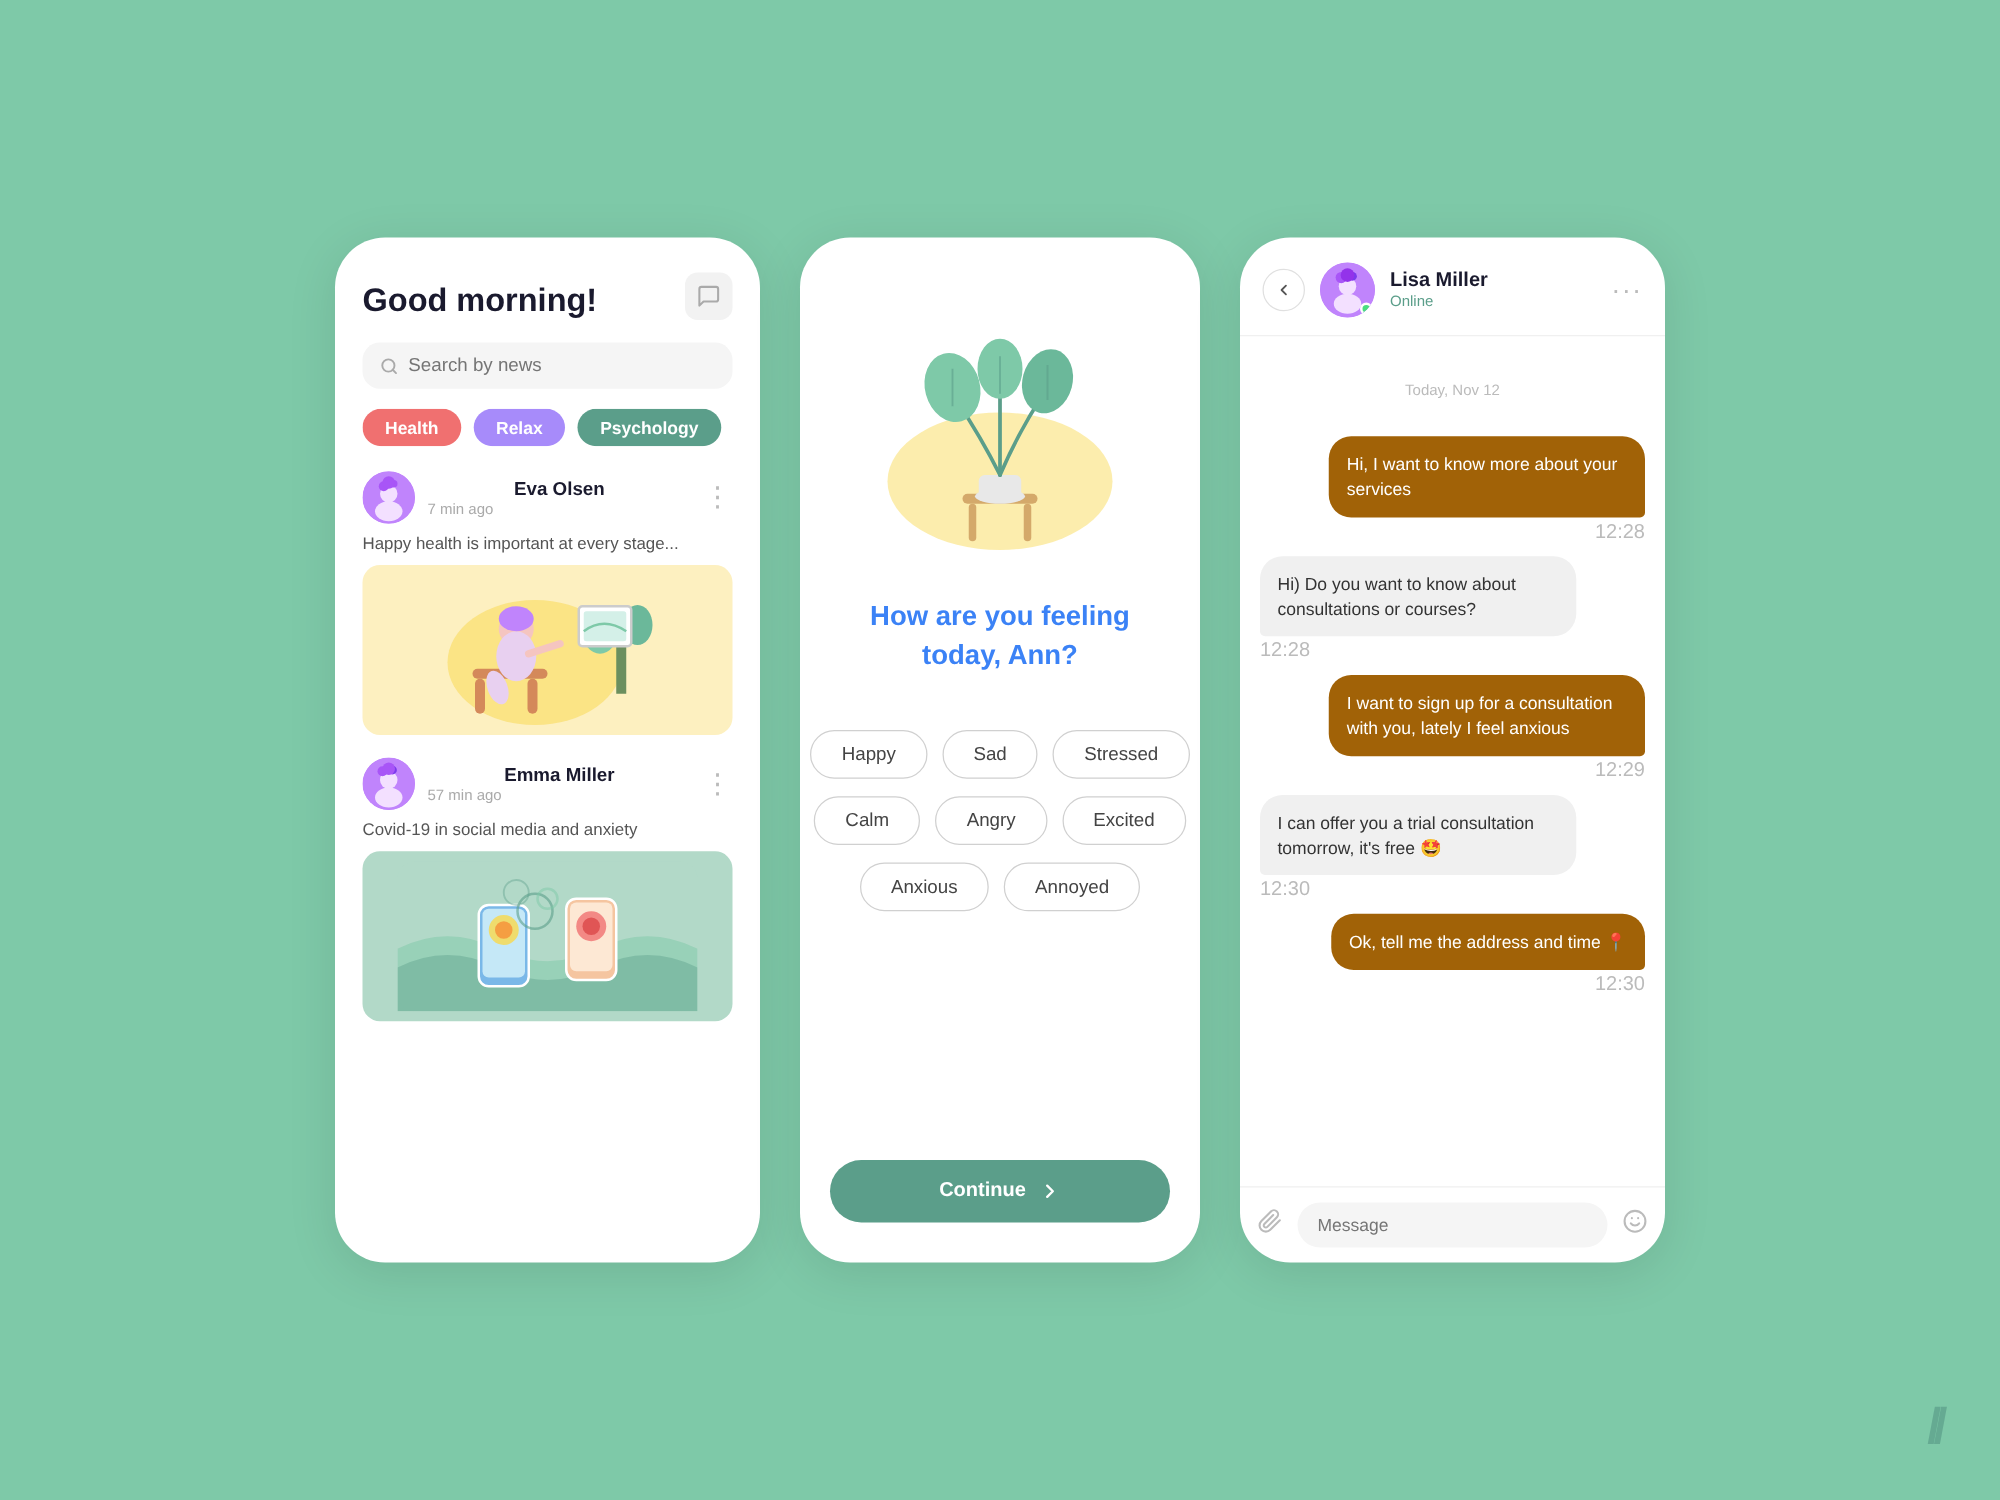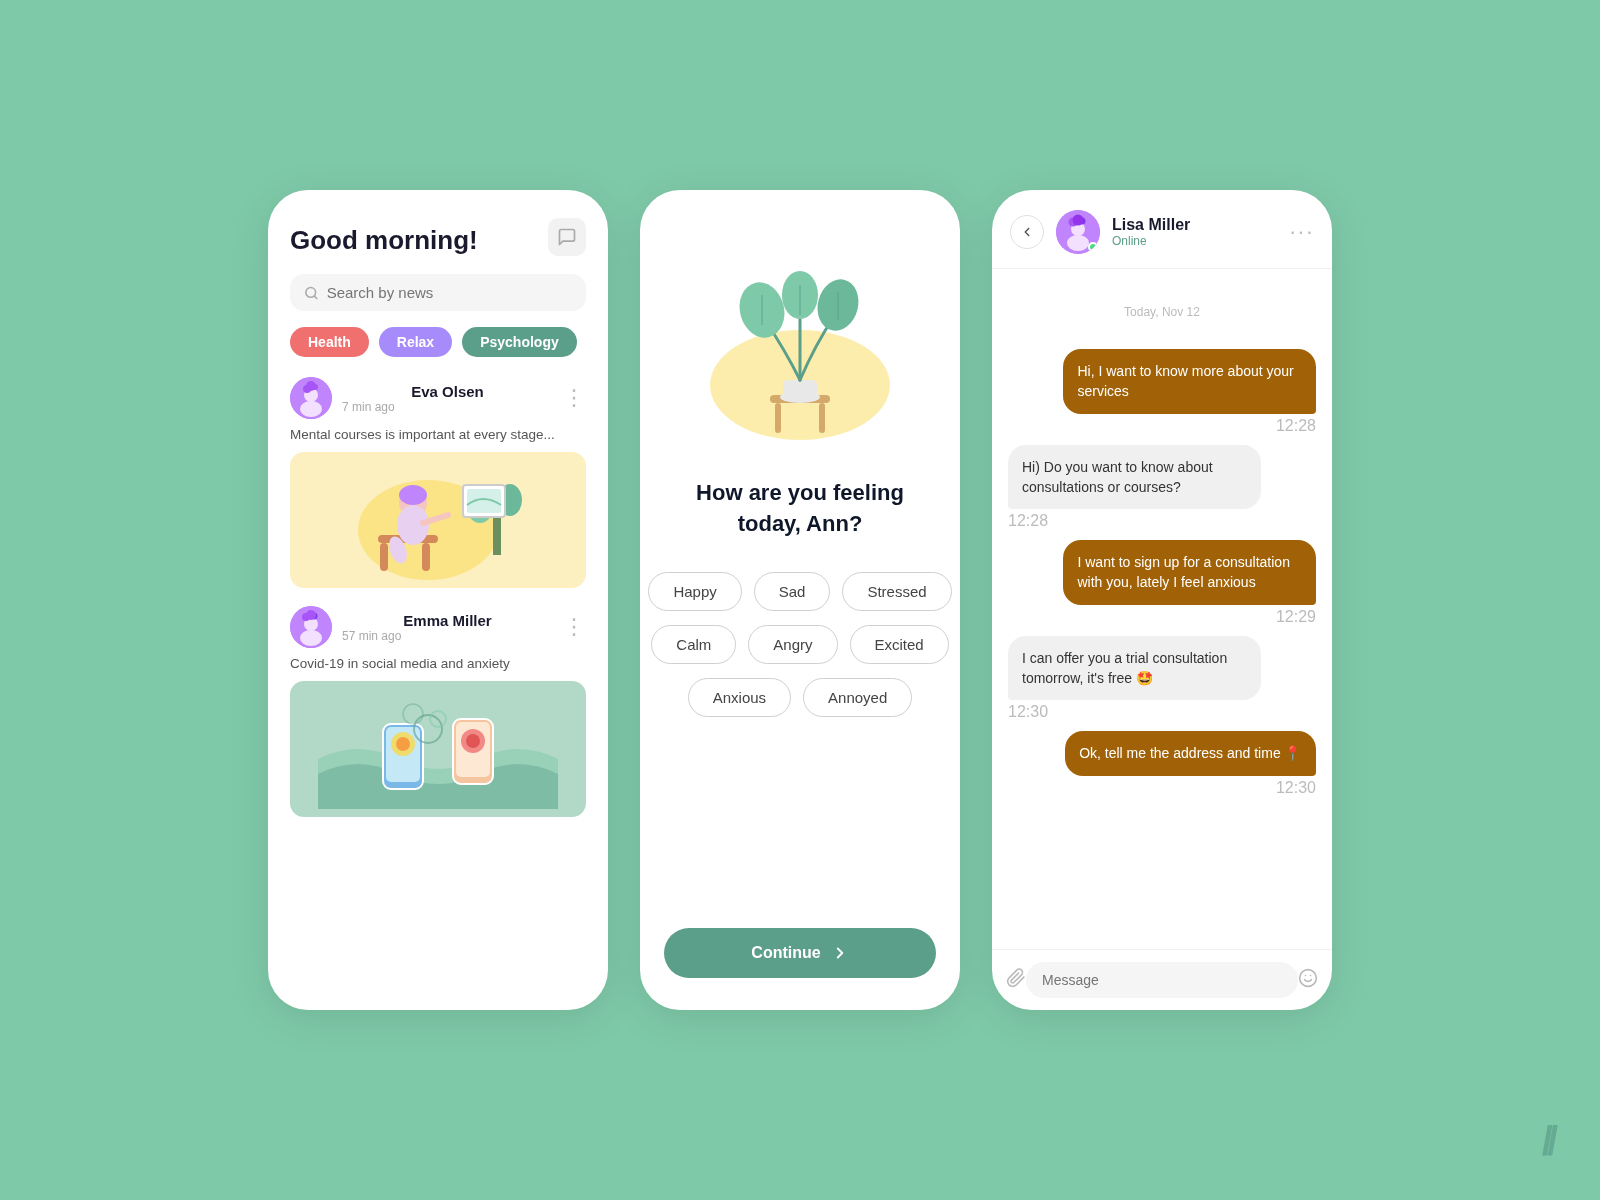--- a/index.html
+++ b/index.html
@@ -139,22 +139,22 @@
     .mood-illustration {
       width: 220px;
       height: 220px;
       position: relative;
       margin-bottom: 28px;
     }
     .mood-question {
       font-size: 22px;
       font-weight: 700;
       text-align: center;
-      color: #0f172a;
-      margin-bottom: 32px;
+      color: #3b82f6;
+      margin-bottom: 44px;
       line-height: 1.4;
     }
     .mood-chips {
       display: flex;
       flex-direction: column;
       gap: 14px;
       width: 100%;
       margin-bottom: 32px;
     }
     .mood-row {
@@ -279,21 +279,21 @@
     .msg-time {
       font-size: 16px;
       color: #bbb;
       margin-top: 3px;
     }
 
     .chat-input-row {
       display: flex;
       align-items: center;
       padding: 12px 14px;
-      gap: 0;
+      gap: 12px;
       border-top: 1px solid #f0f0f0;
     }
     .attach-btn {
       color: #bbb;
       font-size: 20px;
       cursor: pointer;
       flex-shrink: 0;
     }
     .msg-input {
       flex: 1;
@@ -376,21 +376,21 @@
               <circle cx="21" cy="9" r="5" fill="#a855f7"></circle>
             </svg>
           </div>
         </div>
         <div class="post-meta">
           <div class="post-author">Eva Olsen</div>
           <div class="post-time">7 min ago</div>
         </div>
         <span class="post-menu">⋮</span>
       </div>
-      <p class="post-text">Mental courses is important at every stage...</p>
+      <p class="post-text">Happy health is important at every stage...</p>
       <div class="post-image post-img-1">
 
         <svg width="240" height="130" viewBox="0 0 240 130" xmlns="http://www.w3.org/2000/svg">
           <rect width="240" height="130" fill="#fdf0c0" rx="14"></rect>
 
           <ellipse cx="110" cy="75" rx="70" ry="50" fill="#f9d84a" opacity="0.5"></ellipse>
 
           <rect x="175" y="60" width="8" height="40" fill="#6b8f5e"></rect>
           <ellipse cx="162" cy="50" rx="14" ry="18" fill="#7ec9a8"></ellipse>
           <ellipse cx="192" cy="45" rx="12" ry="16" fill="#6bb89a"></ellipse>

